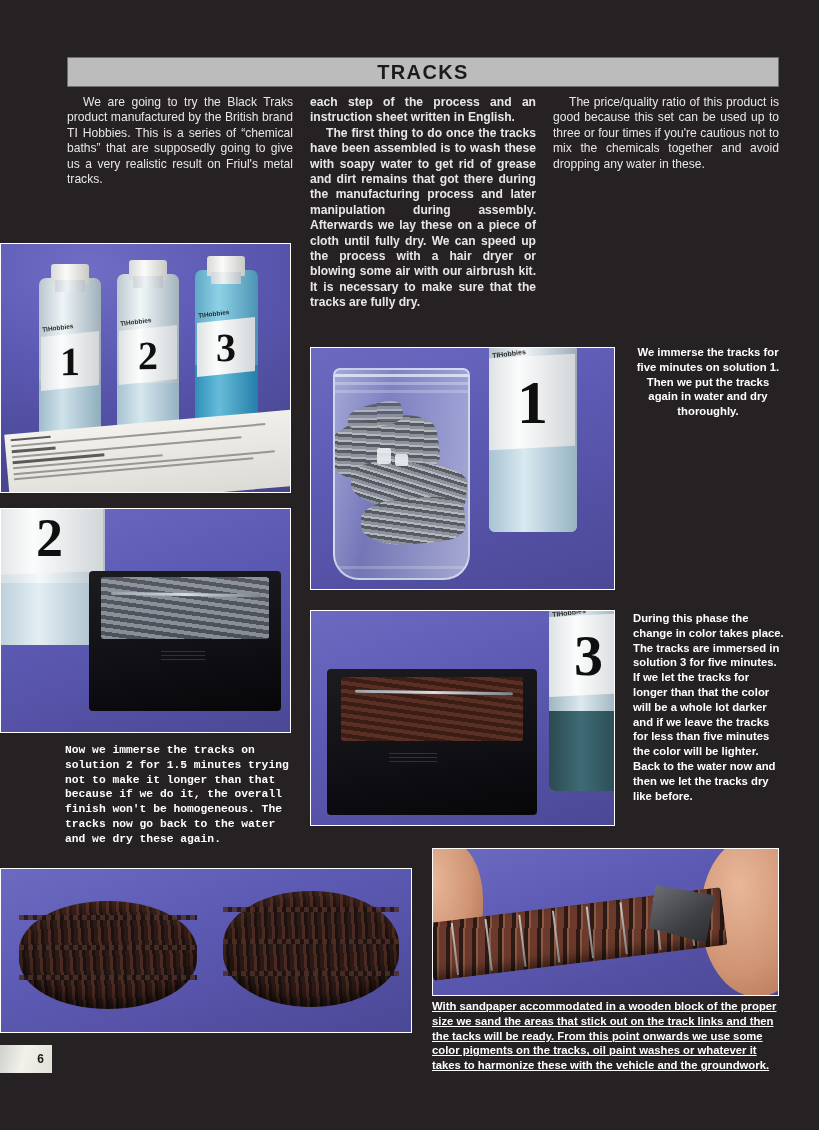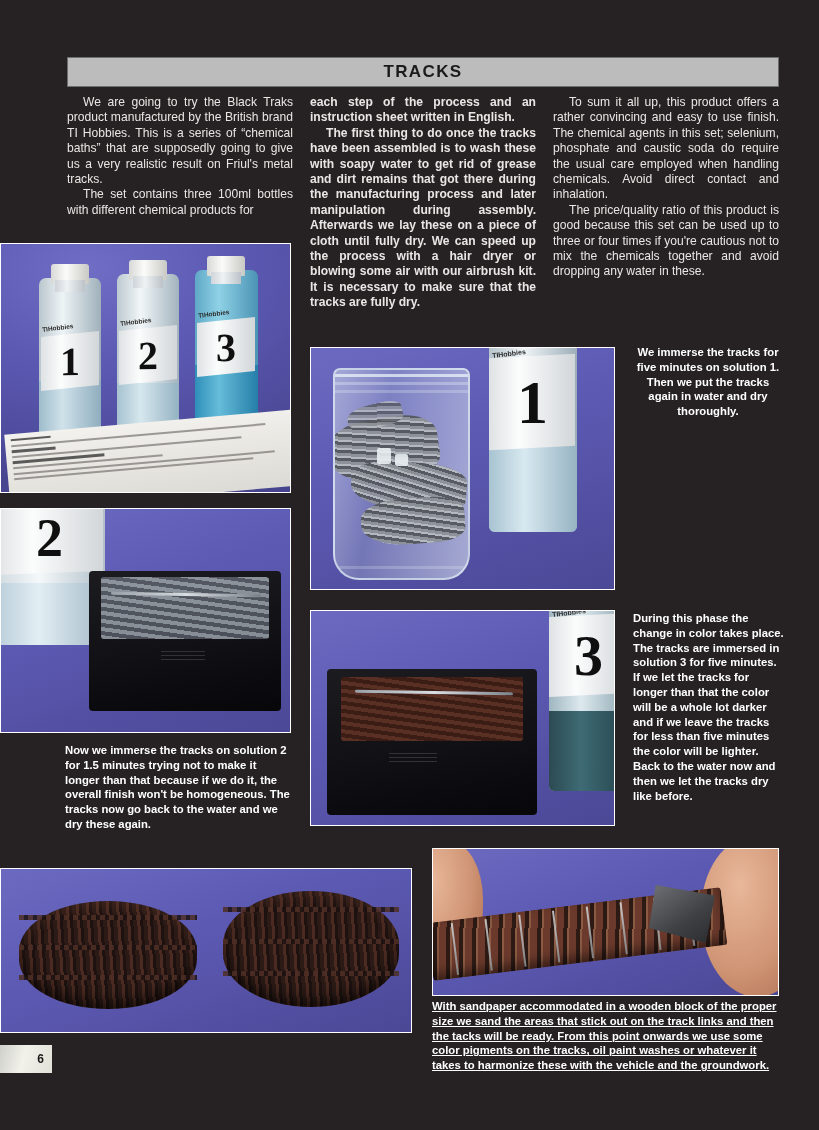--- a/index.html
+++ b/index.html
@@ -28,21 +28,21 @@
     top: 57px;
     width: 712px;
     height: 30px;
     background: #bcbcbc;
     border: 1px solid #6e6e6e;
     display: flex;
     align-items: center;
     justify-content: center;
   }
   .header-title {
-    font-size: 17px;
+    font-size: 20px;
     font-weight: bold;
     letter-spacing: 1.4px;
     color: #1c1a1a;
     font-family: "Liberation Sans", sans-serif;
   }
 
   
   .col {
     position: absolute;
     color: #e9e7e6;
@@ -62,21 +62,21 @@
   .caption {
     position: absolute;
     color: #ffffff;
     font-size: 11.3px;
     line-height: 14.8px;
     font-weight: bold;
     font-family: "Liberation Sans", sans-serif;
   }
   #cap-1 { left: 633px; top: 345px; width: 150px; text-align: center; }
   #cap-2 { left: 633px; top: 611px; width: 152px; }
-  #cap-3 { left: 65px;  top: 743px; width: 228px; }
+  #cap-3 { left: 65px;  top: 743px; width: 228px; font-family: Liberation Mono, monospace; }
   #cap-4 { left: 432px; top: 999px; width: 352px; text-decoration: underline; }
   #cap-5 { left: 66px;  top: 1046px; width: 330px; }
 
   
   .photo {
     position: absolute;
     overflow: hidden;
     background: #5a58a8;
     border: 1px solid #ffffff;
   }
@@ -261,30 +261,28 @@
 <body>
 
 <div class="page">
 
   <div class="header-bar">
     <div class="header-title">TRACKS</div>
   </div>
 
   <div class="col" id="col-left">
     <p>We are going to try the Black Traks product manufactured by the British brand TI Hobbies. This is a series of “chemical baths” that are supposedly going to give us a very realistic result on Friul's metal tracks.</p>
-    <p>The set contains three 100ml bottles with different chemical products for</p>
   </div>
 
   <div class="col" id="col-mid">
     <p class="no-ind">each step of the process and an instruction sheet written in English.</p>
     <p>The first thing to do once the tracks have been assembled is to wash these with soapy water to get rid of grease and dirt remains that got there during the manufacturing process and later manipulation during assembly. Afterwards we lay these on a piece of cloth until fully dry. We can speed up the process with a hair dryer or blowing some air with our airbrush kit. It is necessary to make sure that the tracks are fully dry.</p>
   </div>
 
   <div class="col" id="col-right">
-    <p>To sum it all up, this product offers a rather convincing and easy to use finish. The chemical agents in this set; selenium, phosphate and caustic soda do require the usual care employed when handling chemicals. Avoid direct contact and inhalation.</p>
     <p>The price/quality ratio of this product is good because this set can be used up to three or four times if you're cautious not to mix the chemicals together and avoid dropping any water in these.</p>
   </div>
 
   <div class="photo" id="photo-bottles">
     <div class="bg bluebg"></div>
 
     <div class="bottle" style="left:38px; top:34px; width:62px; height:190px;">
       <div class="body" style="background:linear-gradient(90deg,#b9c6cd,#eef4f6 38%,#9fb0ba);">
         <div class="liquid" style="height:46%; background:linear-gradient(90deg,#9fbccb,#cfe2ea 38%,#8fadbe);"></div>
       </div>

